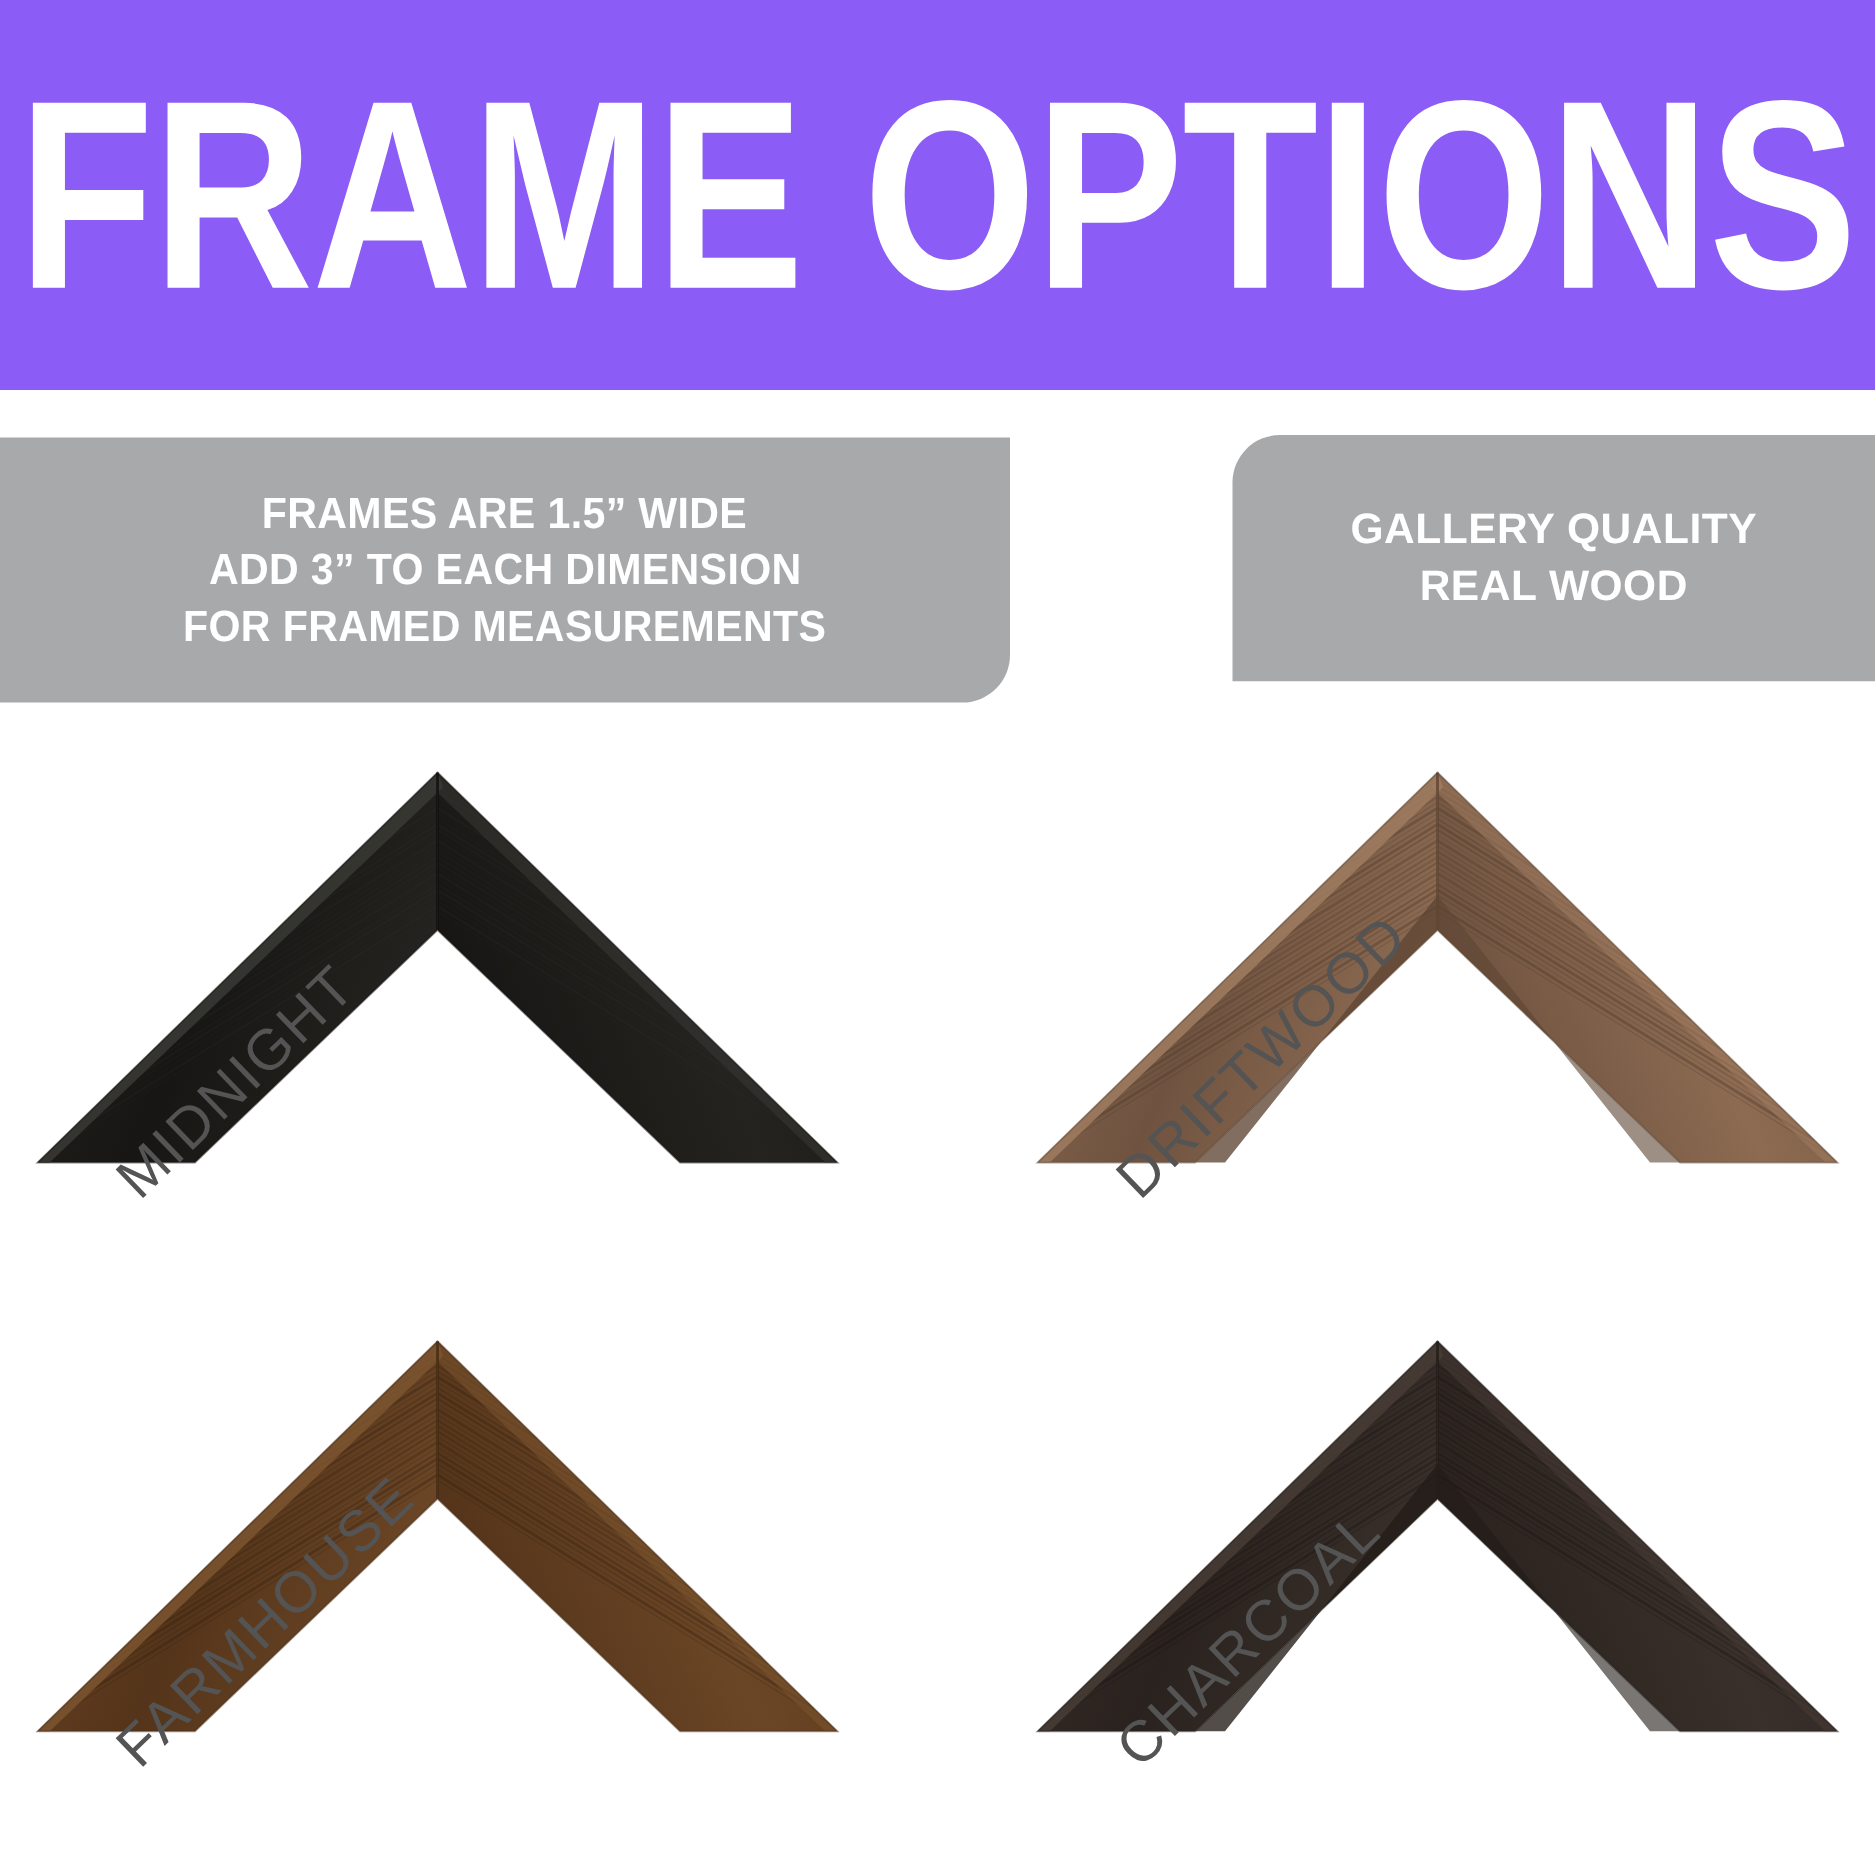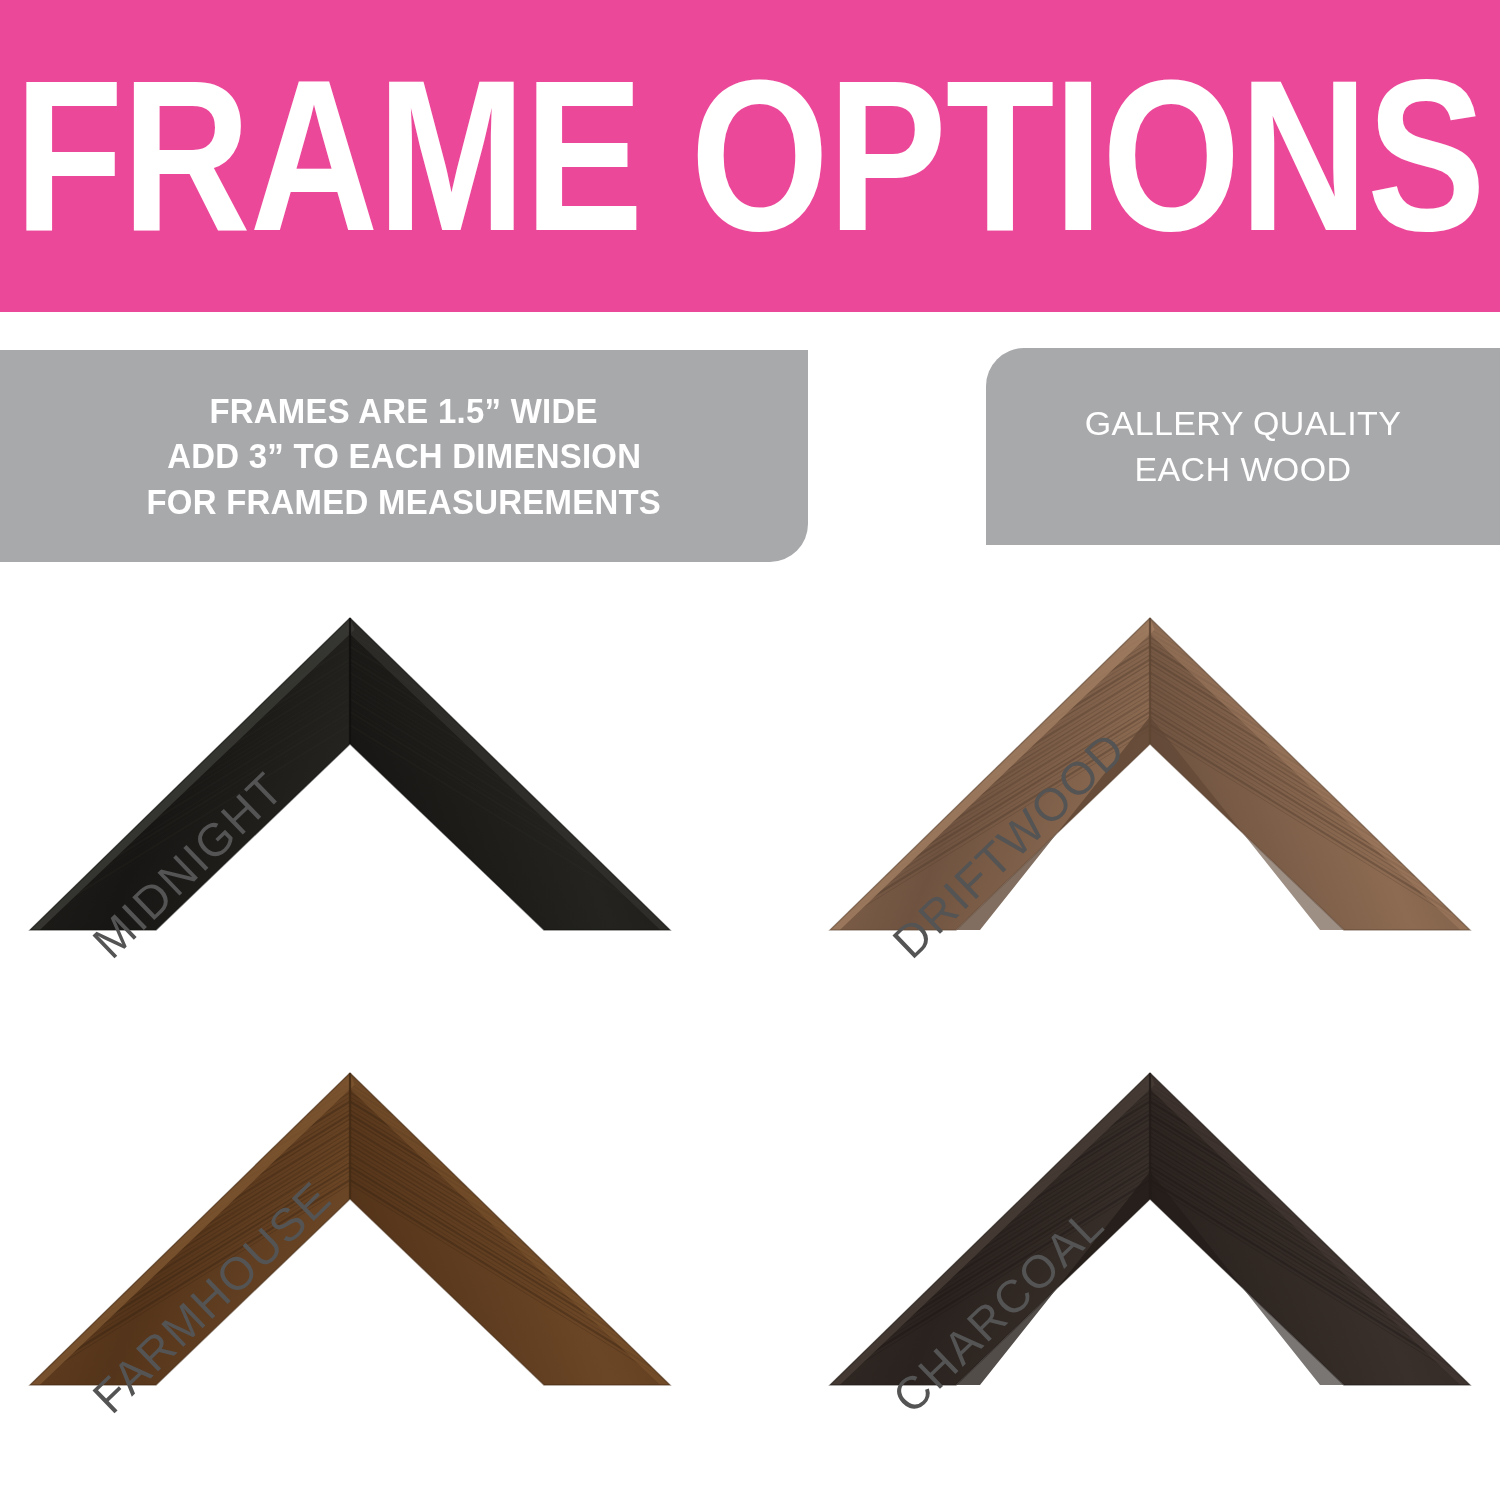--- a/index.html
+++ b/index.html
@@ -7,21 +7,21 @@
   body {
     background:#ffffff;
     font-family:"Liberation Sans", sans-serif;
     position:relative;
     overflow:hidden;
   }
 
   
   .banner{
     position:absolute; left:0; top:0; width:1500px; height:312px;
-    background:#ec4899;
+    background:#8b5cf6;
     display:flex; align-items:center; justify-content:center;
   }
   .banner-title{
     color:#ffffff;
     font-family:"Liberation Sans", sans-serif;
     font-weight:700;
     font-size:168px;
     line-height:1;
     letter-spacing:-1px;
     transform:scaleX(1.06) scaleY(1.28);
@@ -50,21 +50,21 @@
     letter-spacing:0.3px;
     transform:scaleX(0.94);
     white-space:nowrap;
   }
   .info-right{
     left:986px; top:348px; width:554px; height:197px;
     border-radius:38px 0 0 0;
     padding-right:40px;
   }
   .info-right .line{
-    font-weight:400;
+    font-weight:700;
     font-size:34px;
     line-height:1.33;
     letter-spacing:0.4px;
     white-space:nowrap;
   }
 
   
   .frame-cell{ position:absolute; }
   .frame-svg{ display:block; }
 
@@ -88,21 +88,21 @@
 </div>
 
 <div class="info-box info-left">
   <div class="line">FRAMES ARE 1.5” WIDE</div>
   <div class="line">ADD 3” TO EACH DIMENSION</div>
   <div class="line">FOR FRAMED MEASUREMENTS</div>
 </div>
 
 <div class="info-box info-right">
   <div class="line">GALLERY QUALITY</div>
-  <div class="line">EACH WOOD</div>
+  <div class="line">REAL WOOD</div>
 </div>
 
 <div class="frame-cell" id="cell-0" style="left:20px;  top:600px;">
 <svg class="frame-svg" width="660" height="345" viewBox="0 0 660 345">
   <defs>
     <linearGradient id="f0gL" x1="0" y1="0" x2="1" y2="0.4">
       <stop offset="0" stop-color="#24231f"></stop>
       <stop offset="0.55" stop-color="#171614"></stop>
       <stop offset="1" stop-color="#24231f"></stop>
     </linearGradient>

